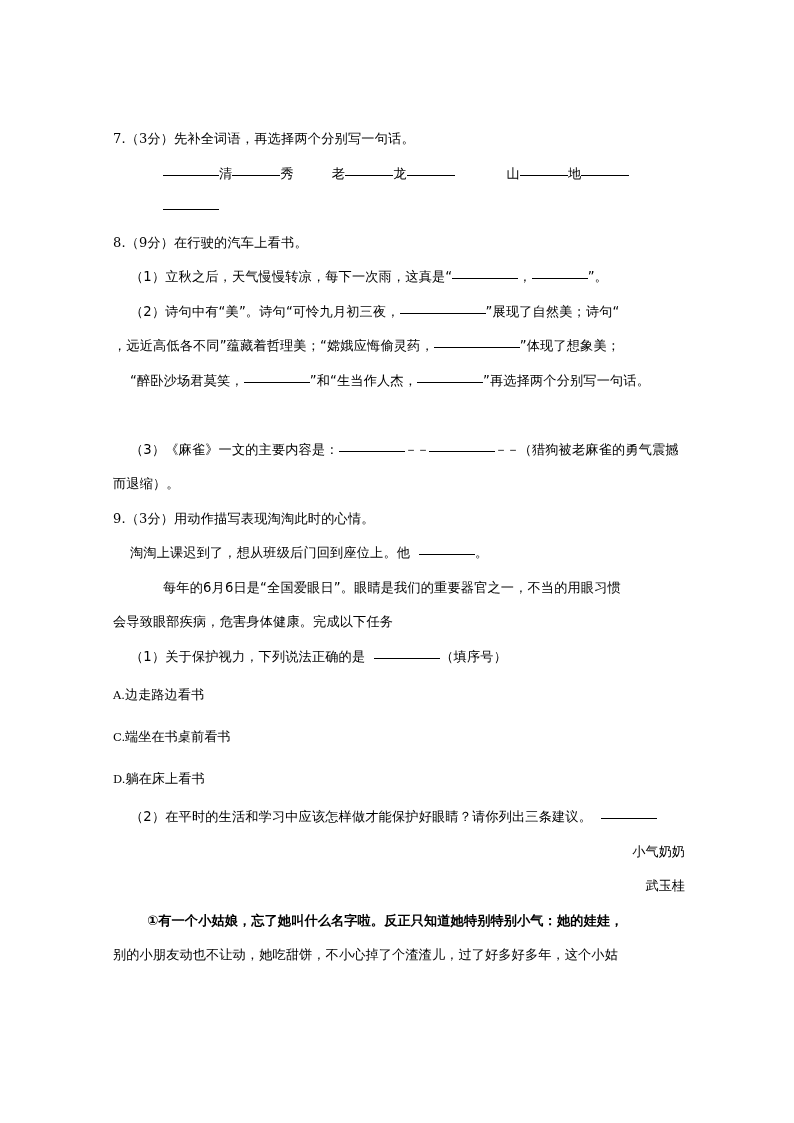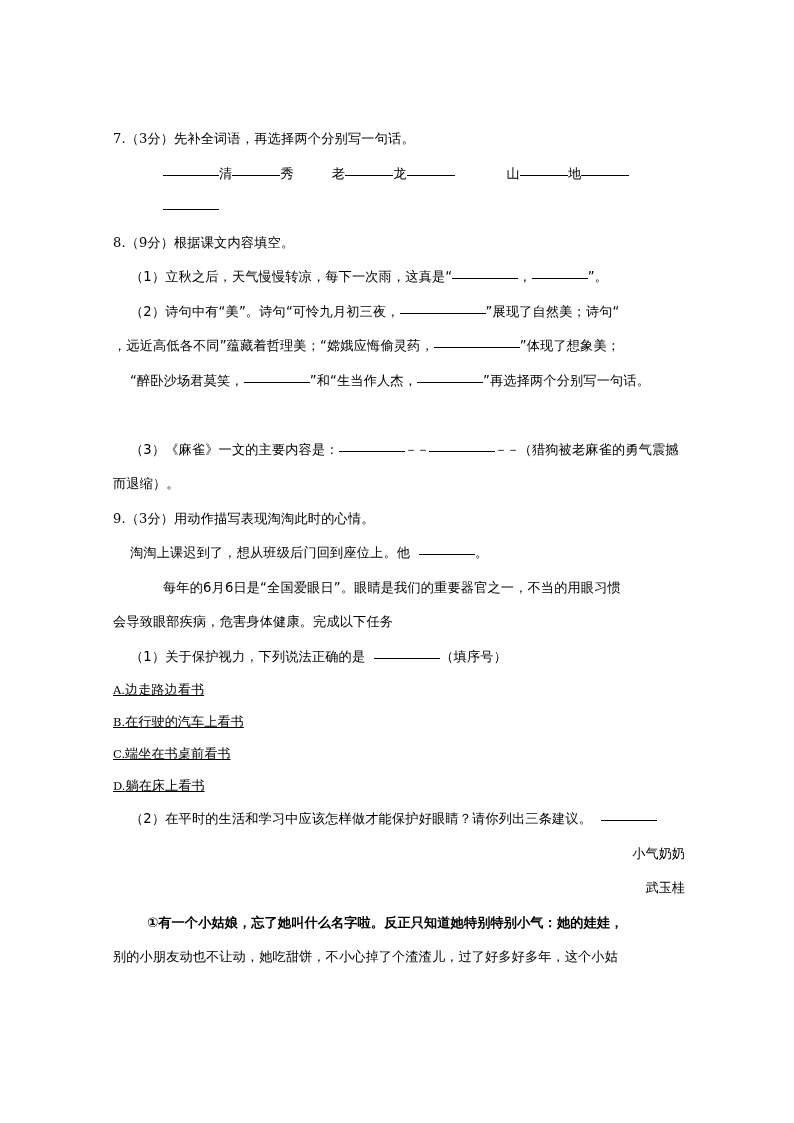--- a/index.html
+++ b/index.html
@@ -75,23 +75,22 @@
   .spacer-line { height: 34.5px; }
 
   .center-line {
     text-align: right;
     font-size: 13.2px;
     line-height: 34.5px;
   }
 
   .opt-line {
     font-size: 13.2px;
-    line-height: 32px;
+    line-height: 42px;
     padding-left: 0px;
-    text-decoration: underline;
   }
   .opt-letter {
     font-family: "DejaVu Serif", "Liberation Serif", serif;
     font-size: 11.5px;
   }
 
   .passage-line {
     font-size: 13.2px;
     line-height: 34.5px;
     letter-spacing: 0.1px;
@@ -110,21 +109,21 @@
   <div class="qline indent3">
     <span class="blank b-lg"></span><span>清</span><span class="blank b-md"></span><span>秀</span><span class="gap-lg"></span><span>老</span><span class="blank b-md"></span><span>龙</span><span class="blank b-md"></span><span class="gap-xl"></span><span>山</span><span class="blank b-md"></span><span>地</span><span class="blank b-md"></span>
   </div>
 
 
   <div class="qline indent3">
     <span class="blank b-lg"></span>
   </div>
 
   <div class="qline indent-none">
-    <span class="qnum">8.</span><span class="qnum">（9分）</span><span>根据课文内容填空。</span>
+    <span class="qnum">8.</span><span class="qnum">（9分）</span><span>在行驶的汽车上看书。</span>
   </div>
 
   <div class="body-line indent1">
     <span>（1）</span><span>立秋之后，天气慢慢转凉，每下一次雨，这真是“</span><span class="blank b-xl"></span><span>，</span><span class="blank b-lg"></span><span>”。</span>
   </div>
 
   <div class="body-line indent1">
     <span>（2）</span><span>诗句中有“美”。诗句“可怜九月初三夜，</span><span class="blank b-xxl"></span><span>”展现了自然美；诗句“</span>
   </div>
 
@@ -164,23 +163,20 @@
   </div>
 
   <div class="body-line indent1">
     <span>（1）</span><span>关于保护视力，下列说法正确的是</span><span class="gap-sm"></span><span class="blank b-xl"></span><span>（填序号）</span>
   </div>
 
   <div class="opt-line">
     <span class="opt-letter">A.</span><span>边走路边看书</span>
   </div>
   <div class="opt-line">
-    <span class="opt-letter">B.</span><span>在行驶的汽车上看书</span>
-  </div>
-  <div class="opt-line">
     <span class="opt-letter">C.</span><span>端坐在书桌前看书</span>
   </div>
   <div class="opt-line">
     <span class="opt-letter">D.</span><span>躺在床上看书</span>
   </div>
 
   <div class="body-line indent1 qline">
     <span>（2）</span><span>在平时的生活和学习中应该怎样做才能保护好眼睛？请你列出三条建议。</span><span class="gap-sm"></span><span class="blank b-lg"></span>
   </div>
 

